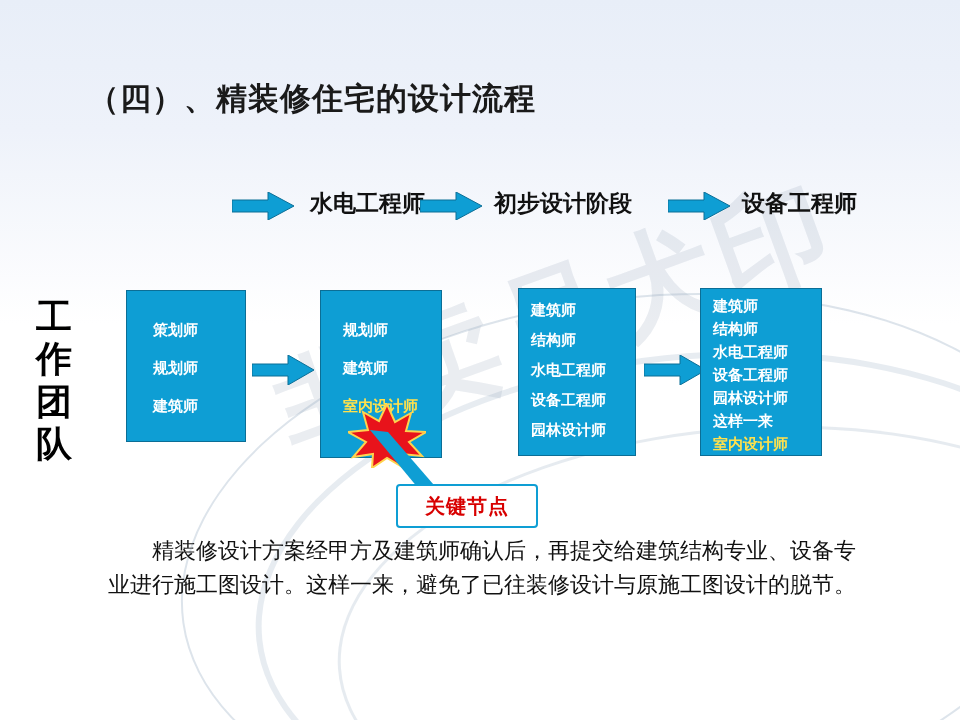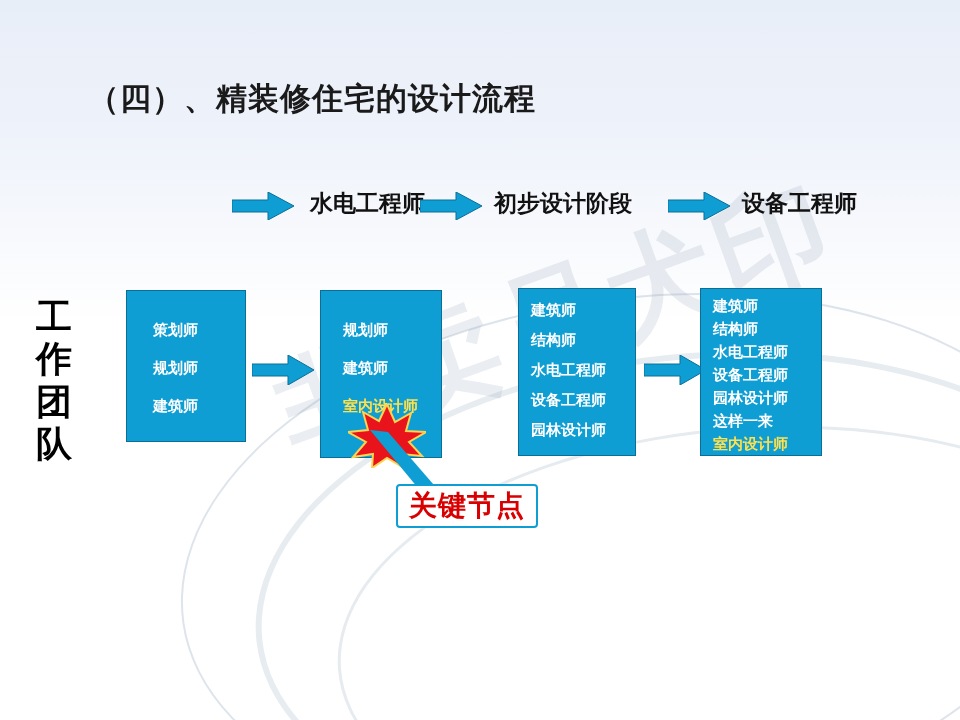--- a/index.html
+++ b/index.html
@@ -177,21 +177,21 @@
     border: 2px solid #0e9ed4;
     border-radius: 4px;
     background: #ffffff;
     display: flex;
     align-items: center;
     justify-content: center;
   }
   .callout span {
     font-family: Liberation Mono, monospace;
     font-weight: bold;
-    font-size: 28px;
+    font-size: 20px;
     color: #d80000;
     letter-spacing: 1px;
   }
   .connector {
     position: absolute;
     left: 370px;
     top: 430px;
     width: 70px;
     height: 70px;
   }
@@ -289,14 +289,15 @@
   </div>
 
   <svg class="connector" viewBox="0 0 70 70">
     <polygon points="0,0 18,2 70,62 58,70" fill="#0e9ed4"></polygon>
   </svg>
 
   <div class="callout">
     <span>关键节点</span>
   </div>
 
+  <div class="body-text">精装修设计方案经甲方及建筑师确认后，再提交给建筑结构专业、设备专业进行施工图设计。这样一来，避免了已往装修设计与原施工图设计的脱节。</div>
 
 </div>
 
 </body></html>

